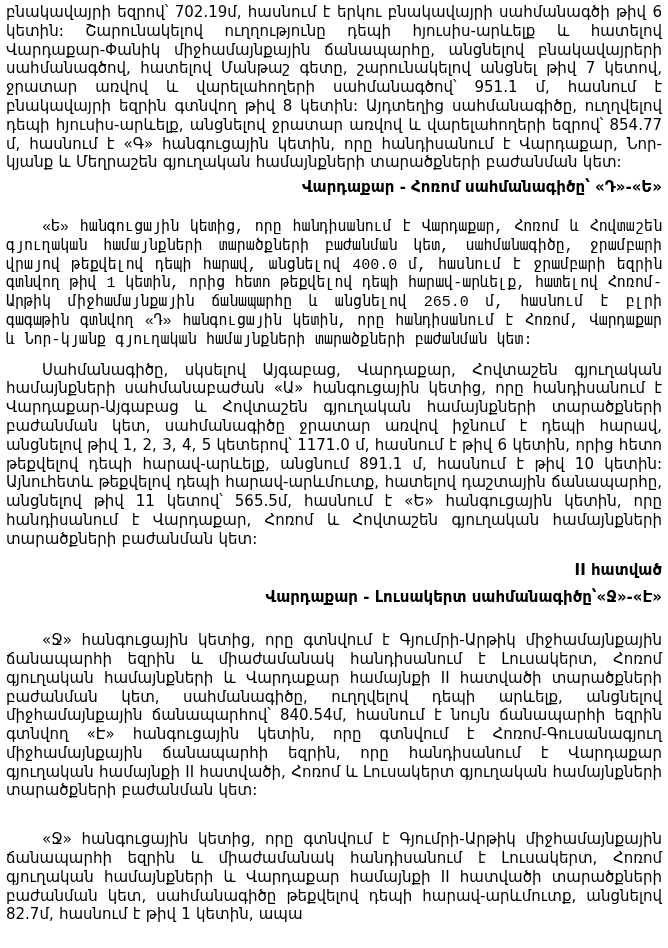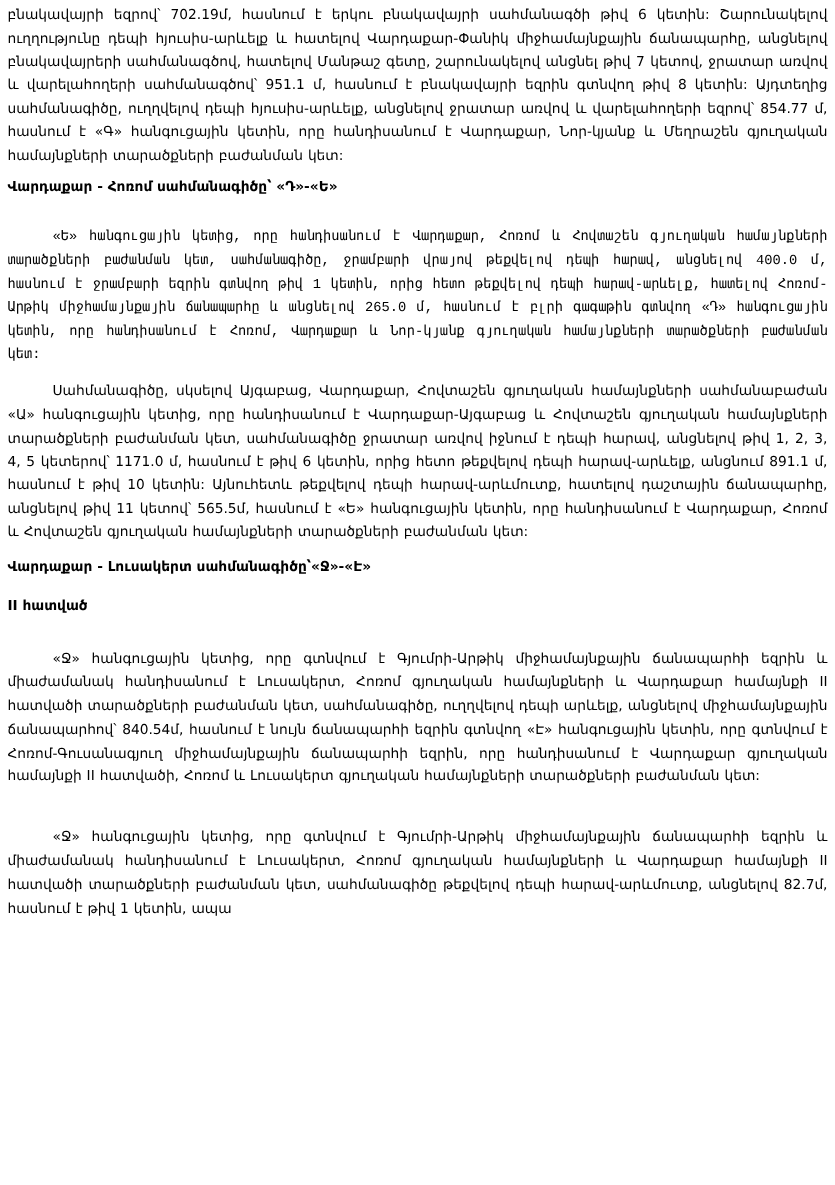--- a/index.html
+++ b/index.html
@@ -5,33 +5,33 @@
   html, body { margin: 0; padding: 0; background: #ffffff; }
   .page {
     position: relative;
     width: 668px;
     height: 948px;
     background: #ffffff;
     box-sizing: border-box;
     padding: 3px 6px 7px 6px;
     overflow: hidden;
     font-family: "DejaVu Sans", "Liberation Sans", sans-serif;
-    font-size: 11px;
+    font-size: 15px;
     line-height: 18.8px;
     color: #000000;
   }
   .para {
     margin: 0;
     text-align: justify;
     word-spacing: 0.5px;
   }
   .para.indent { text-indent: 36px; }
   .heading {
     margin: 0;
-    text-align: left;
+    text-align: right;
     font-weight: bold;
     white-space: nowrap;
   }
   
   .b1 { margin-top: 6px; }
   .b2 { margin-top: 22px; font-family: Liberation Mono, monospace; }
   .b3 { margin-top: 30px; }
   .b4 { margin-top: 10px; }
   .b5 { margin-top: 12px; }
   .b6 { margin-top: 9px; }
@@ -45,21 +45,21 @@
 <div class="page">
   <p class="para b0">բնակավայրի եզրով՝ 702.19մ, հասնում է երկու բնակավայրի սահմանագծի թիվ 6 կետին: Շարունակելով ուղղությունը դեպի հյուսիս-արևելք և հատելով Վարդաքար-Փանիկ միջհամայնքային ճանապարհը, անցնելով բնակավայրերի սահմանագծով, հատելով Մանթաշ գետը, շարունակելով անցնել թիվ 7 կետով, ջրատար առվով և վարելահողերի սահմանագծով՝ 951.1 մ, հասնում է բնակավայրի եզրին գտնվող թիվ 8 կետին: Այդտեղից սահմանագիծը, ուղղվելով դեպի հյուսիս-արևելք, անցնելով ջրատար առվով և վարելահողերի եզրով՝ 854.77 մ, հասնում է «Գ» հանգուցային կետին, որը հանդիսանում է Վարդաքար, Նոր-կյանք և Մեղրաշեն գյուղական համայնքների տարածքների բաժանման կետ:</p>
 
   <div class="heading b1">Վարդաքար - Հոռոմ սահմանագիծը՝ «Դ»-«Ե»</div>
 
   <p class="para indent b2">«Ե» հանգուցային կետից, որը հանդիսանում է Վարդաքար, Հոռոմ և Հովտաշեն գյուղական համայնքների տարածքների բաժանման կետ, սահմանագիծը, ջրամբարի վրայով թեքվելով դեպի հարավ, անցնելով 400.0 մ, հասնում է ջրամբարի եզրին գտնվող թիվ 1 կետին, որից հետո թեքվելով դեպի հարավ-արևելք, հատելով Հոռոմ-Արթիկ միջհամայնքային ճանապարհը և անցնելով 265.0 մ, հասնում է բլրի գագաթին գտնվող «Դ» հանգուցային կետին, որը հանդիսանում է Հոռոմ, Վարդաքար և Նոր-կյանք գյուղական համայնքների տարածքների բաժանման կետ:</p>
 
 
   <p class="para indent b4">Սահմանագիծը, սկսելով Այգաբաց, Վարդաքար, Հովտաշեն գյուղական համայնքների սահմանաբաժան «Ա» հանգուցային կետից, որը հանդիսանում է Վարդաքար-Այգաբաց և Հովտաշեն գյուղական համայնքների տարածքների բաժանման կետ, սահմանագիծը ջրատար առվով իջնում է դեպի հարավ, անցնելով թիվ 1, 2, 3, 4, 5 կետերով՝ 1171.0 մ, հասնում է թիվ 6 կետին, որից հետո թեքվելով դեպի հարավ-արևելք, անցնում 891.1 մ, հասնում է թիվ 10 կետին: Այնուհետև թեքվելով դեպի հարավ-արևմուտք, հատելով դաշտային ճանապարհը, անցնելով թիվ 11 կետով՝ 565.5մ, հասնում է «Ե» հանգուցային կետին, որը հանդիսանում է Վարդաքար, Հոռոմ և Հովտաշեն գյուղական համայնքների տարածքների բաժանման կետ:</p>
 
+  <div class="heading b5">II հատված</div>
+
   <div class="heading b6">Վարդաքար - Լուսակերտ սահմանագիծը՝«Ջ»-«Է»</div>
-
-  <div class="heading b5">II հատված</div>
 
   <p class="para indent b7">«Ջ» հանգուցային կետից, որը գտնվում է Գյումրի-Արթիկ միջհամայնքային ճանապարհի եզրին և միաժամանակ հանդիսանում է Լուսակերտ, Հոռոմ գյուղական համայնքների և Վարդաքար համայնքի II հատվածի տարածքների բաժանման կետ, սահմանագիծը, ուղղվելով դեպի արևելք, անցնելով միջհամայնքային ճանապարհով՝ 840.54մ, հասնում է նույն ճանապարհի եզրին գտնվող «Է» հանգուցային կետին, որը գտնվում է Հոռոմ-Գուսանագյուղ միջհամայնքային ճանապարհի եզրին, որը հանդիսանում է Վարդաքար գյուղական համայնքի II հատվածի, Հոռոմ և Լուսակերտ գյուղական համայնքների տարածքների բաժանման կետ:</p>
 
 
   <p class="para indent b9">«Ջ» հանգուցային կետից, որը գտնվում է Գյումրի-Արթիկ միջհամայնքային ճանապարհի եզրին և միաժամանակ հանդիսանում է Լուսակերտ, Հոռոմ գյուղական համայնքների և Վարդաքար համայնքի II հատվածի տարածքների բաժանման կետ, սահմանագիծը թեքվելով դեպի հարավ-արևմուտք, անցնելով 82.7մ, հասնում է թիվ 1 կետին, ապա</p>
 </div>
 
 </body></html>

